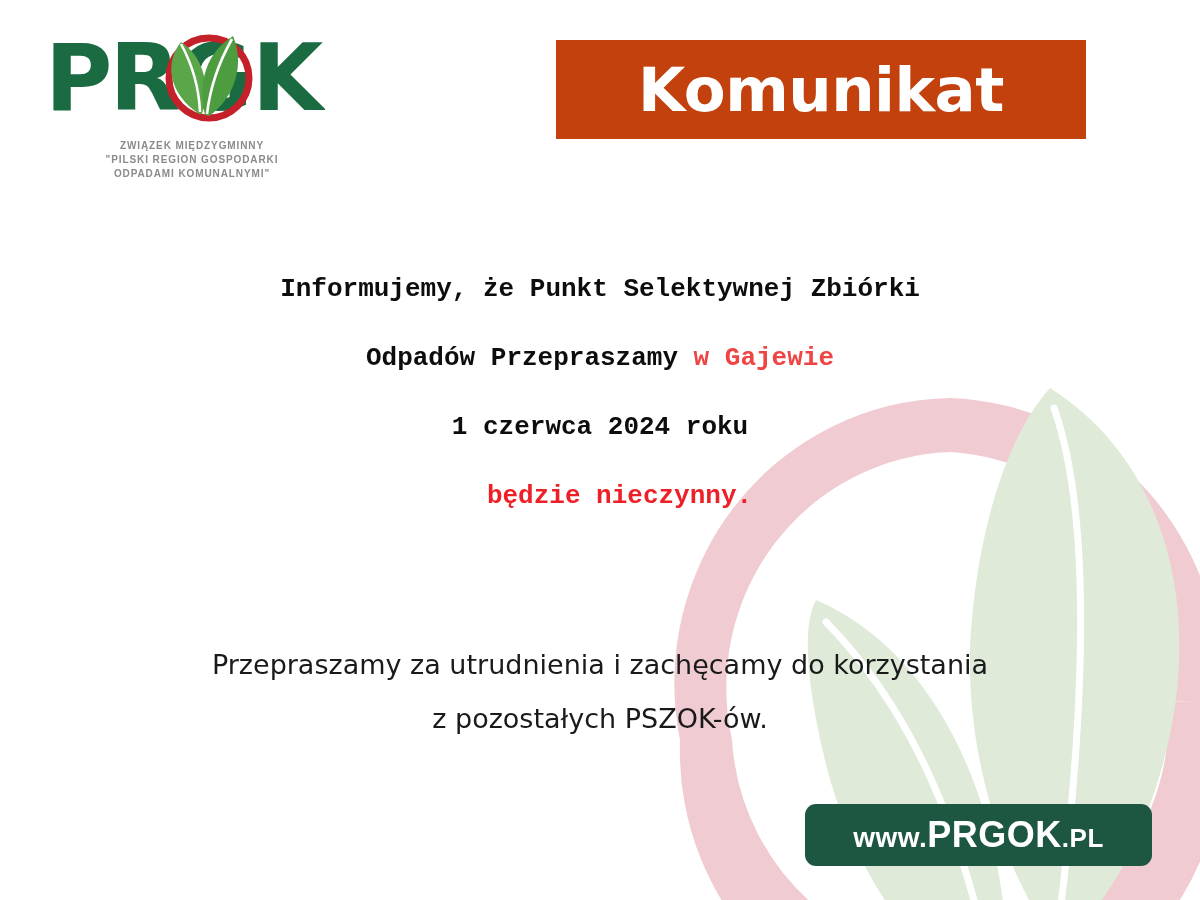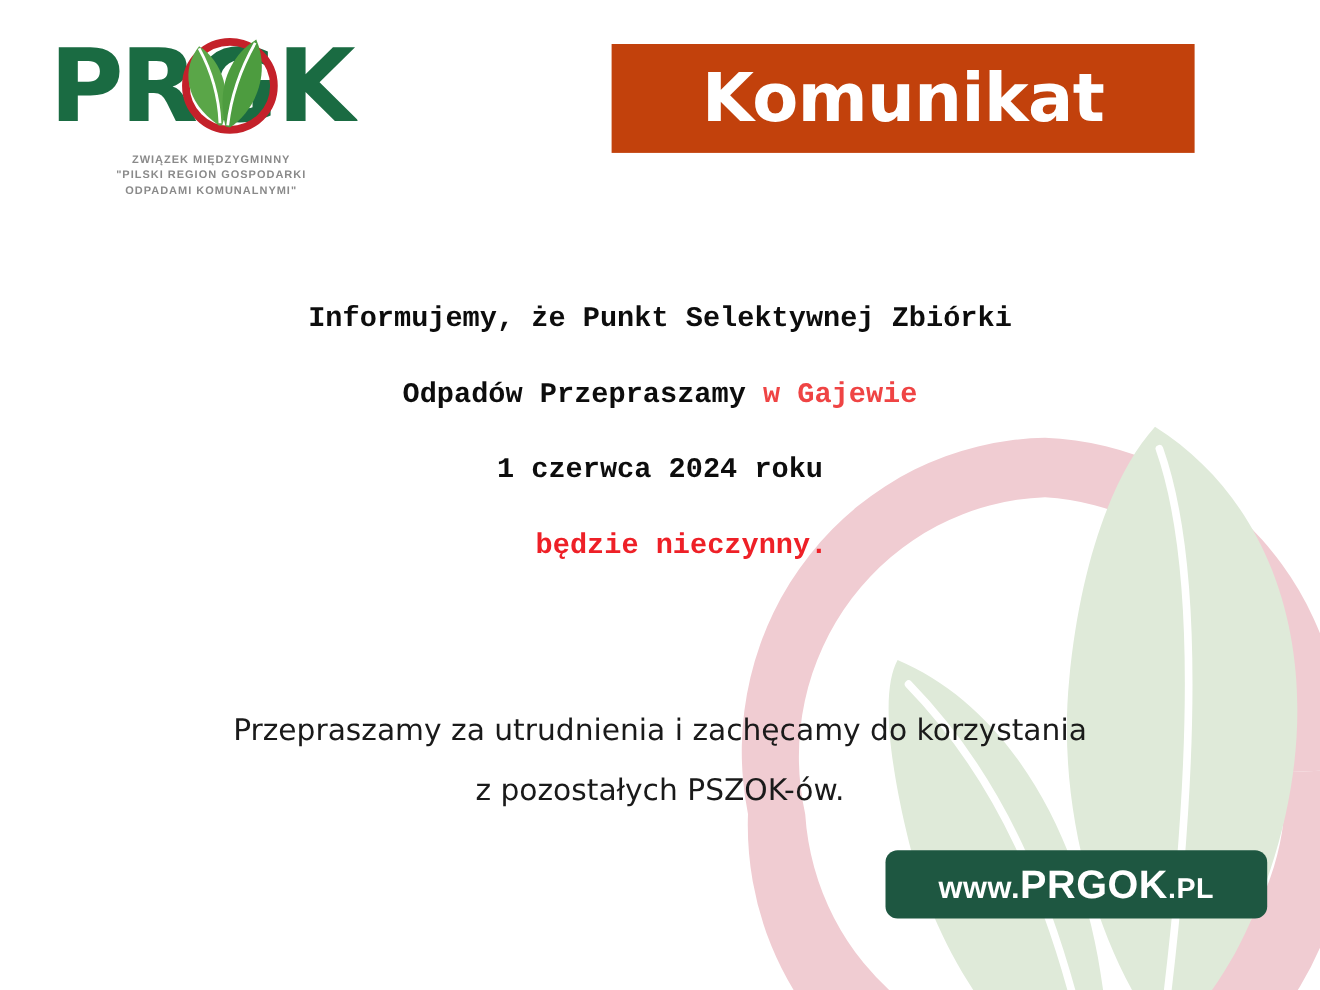--- a/index.html
+++ b/index.html
@@ -116,21 +116,21 @@
     line-height: 1;
     margin-bottom: 27px;
     white-space: nowrap;
   }
   .apology-line.last { margin-bottom: 0; text-align: center; }
 
   
   .url-badge {
     position: absolute;
     left: 805px;
-    top: 773px;
+    top: 804px;
     width: 347px;
     height: 62px;
     background: #1e5741;
     border-radius: 11px;
     z-index: 3;
     display: flex;
     align-items: center;
     justify-content: center;
   }
   .url-text {

